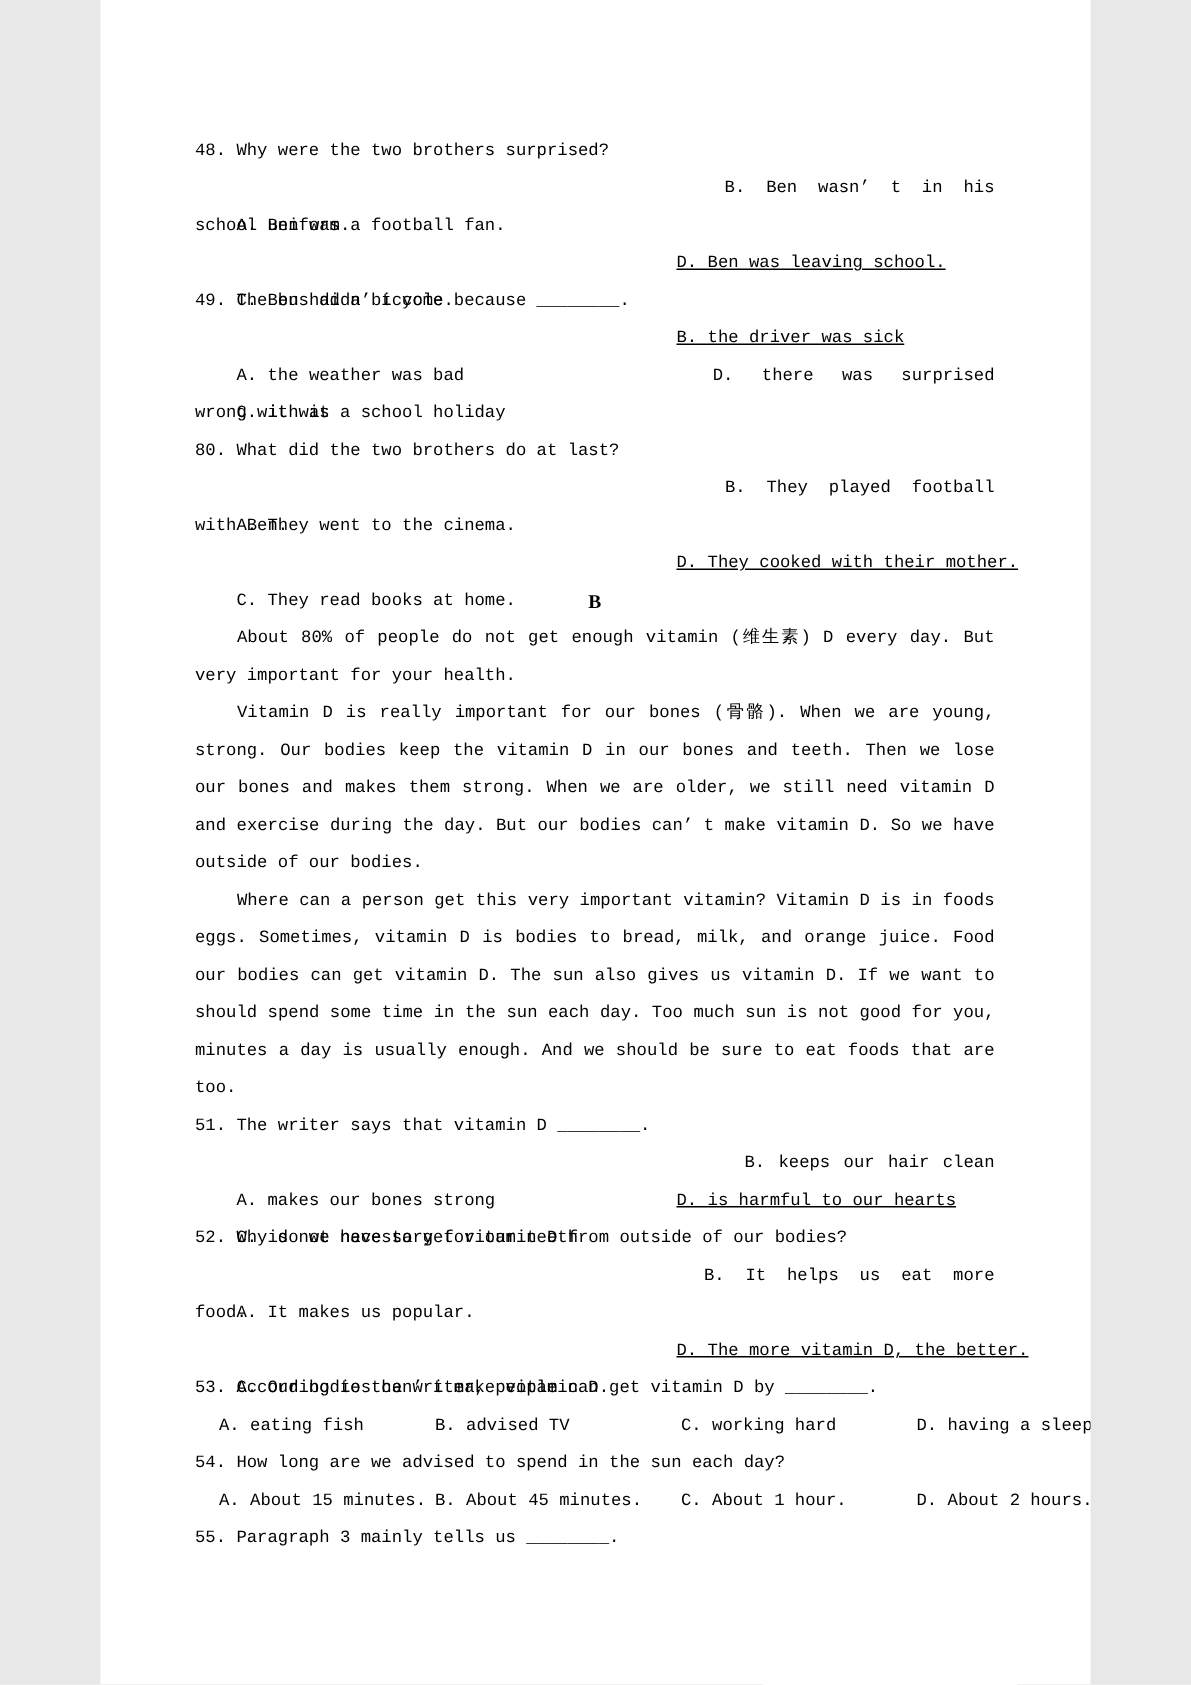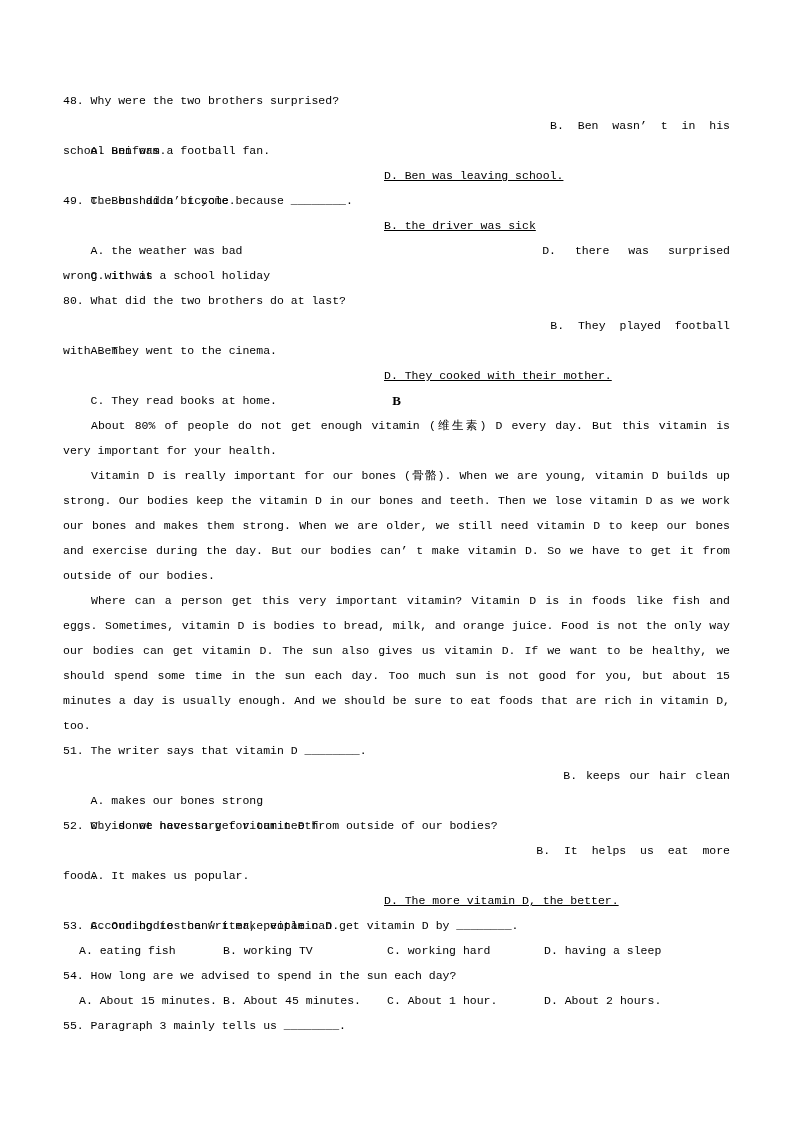--- a/index.html
+++ b/index.html
@@ -1,17 +1,17 @@
 <!DOCTYPE html>
 <html><head>
 <meta charset="utf-8">
 <style>
   html,body { margin:0; padding:0; background:#e8e8e8; }
   .doc {
-    width:794px; height:1123px; margin:0 auto; background:#ffffff;
+    width:660px; height:1123px; margin:0 auto; background:#ffffff;
     box-sizing:border-box; padding:88px 64px 0 63px;
     font-family:"Liberation Mono","DejaVu Sans Mono",monospace;
     font-size:11.5px; line-height:25px; color:#000;
     position:relative; overflow:hidden;
   }
   .ln { position:relative; height:25px; white-space:pre; }
   
   .jl { text-align:justify; text-align-last:justify; white-space:normal; overflow:hidden; }
   .ind { padding-left:28px; }
   
@@ -85,37 +85,38 @@
   <div class="ln jl">minutes a day is usually enough. And we should be sure to eat foods that are rich in vitamin D,</div>
   <div class="ln">too.</div>
 
   <div class="ln">51. The writer says that vitamin D ________.</div>
   <div class="ln">
     <span>A. makes our bones strong</span>
     <span class="r ws2">B. keeps our hair clean</span>
   </div>
   <div class="ln">
     <span>C. is not necessary for our teeth</span>
+    <span class="mid">D. is harmful to our hearts</span>
   </div>
 
   <div class="ln">52. Why do we have to get vitamin D from outside of our bodies?</div>
   <div class="ln">
     <span>A. It makes us popular.</span>
     <span class="r ws7">B. It helps us eat more</span>
   </div>
   <div class="ln">food.</div>
   <div class="ln">
     <span>C. Our bodies can’ t make vitamin D.</span>
     <span class="mid">D. The more vitamin D, the better.</span>
   </div>
 
   <div class="ln">53. According to the writer, people can get vitamin D by ________.</div>
   <div class="ln">
     <span class="c0">A. eating fish</span>
-    <span class="c1">B. working TV</span>
+    <span class="c1">B. advised TV</span>
     <span class="c2">C. working hard</span>
     <span class="c3">D. having a sleep</span>
   </div>
 
   <div class="ln">54. How long are we advised to spend in the sun each day?</div>
   <div class="ln">
     <span class="c0">A. About 15 minutes.</span>
     <span class="c1">B. About 45 minutes.</span>
     <span class="c2">C. About 1 hour.</span>
     <span class="c3">D. About 2 hours.</span>

